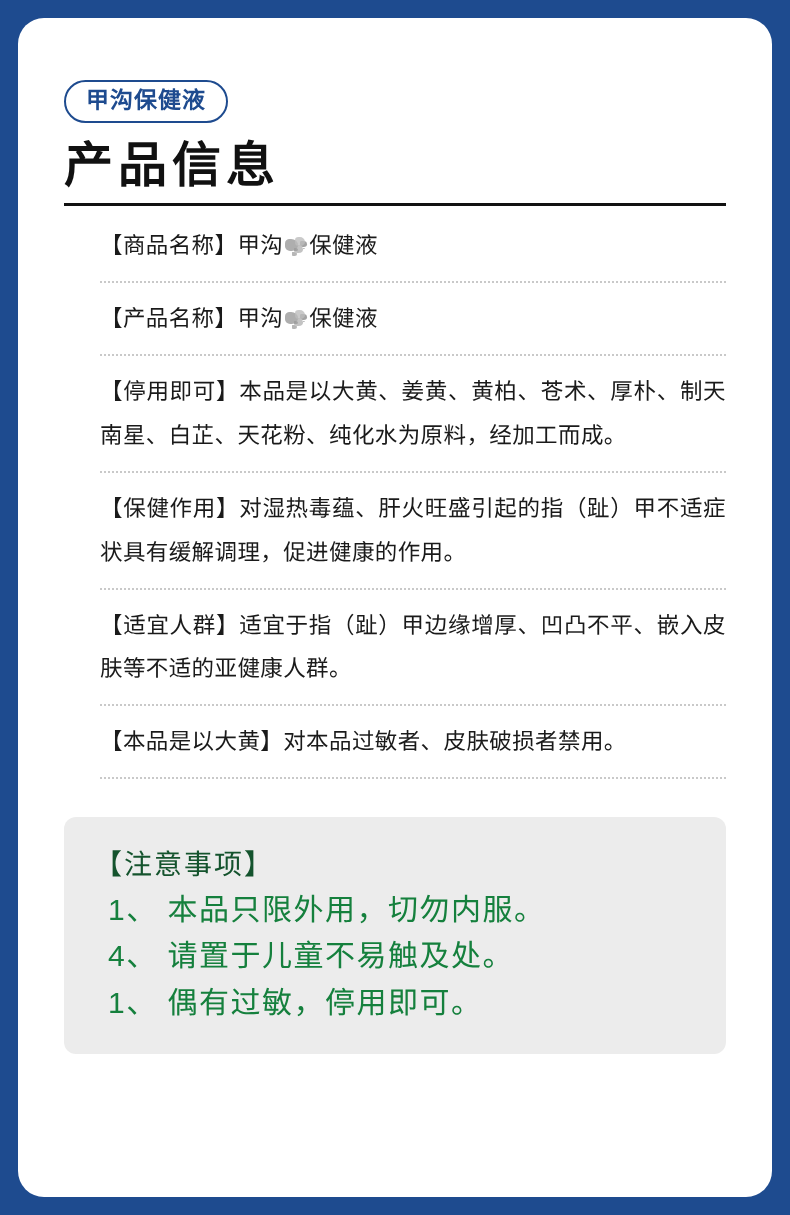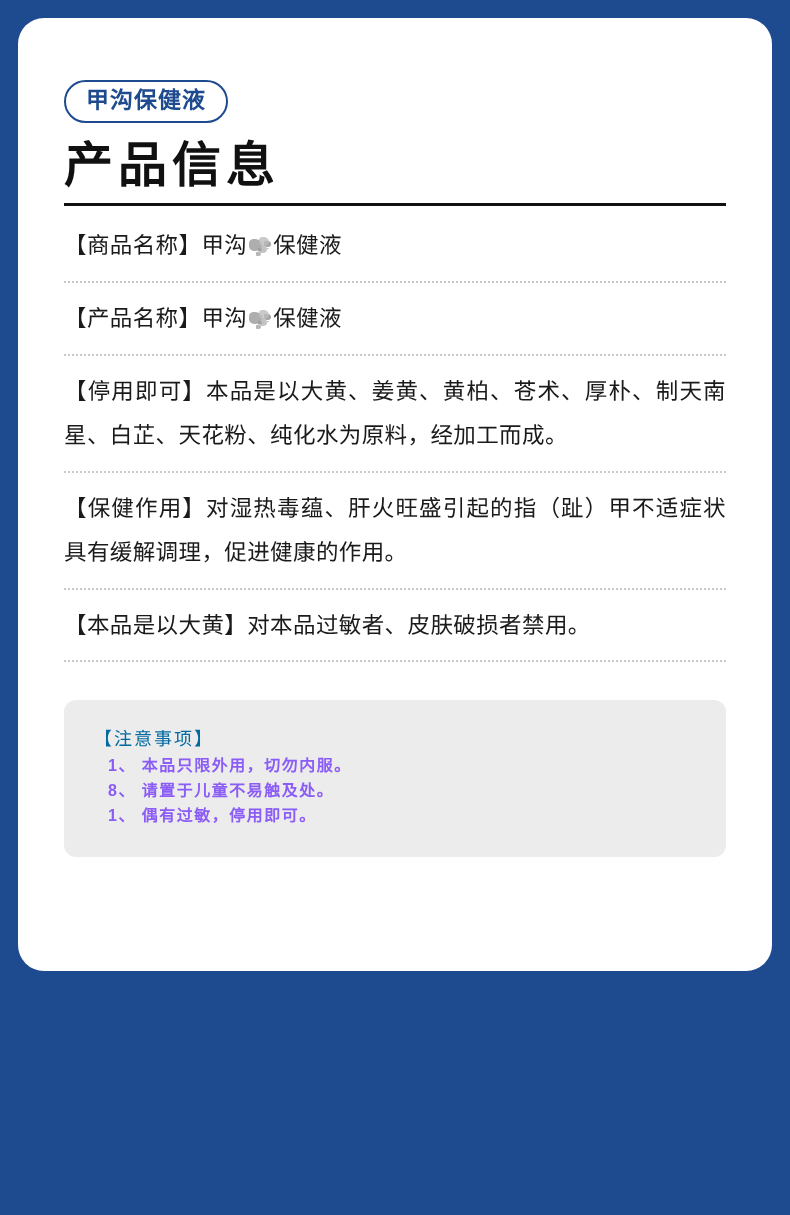--- a/index.html
+++ b/index.html
@@ -11,21 +11,21 @@
     height: 1215px;
     background: #1e4b8f;
     font-family: "Liberation Sans", "DejaVu Sans", sans-serif;
     overflow: hidden;
   }
   .poster {
     position: absolute;
     left: 18px;
     top: 18px;
     width: 754px;
-    height: 953px;
+    height: 1179px;
     background: #ffffff;
     border-radius: 26px;
     box-sizing: border-box;
     overflow: hidden;
   }
   .inner {
     padding: 62px 46px 0 46px;
   }
   .badge {
     display: inline-block;
@@ -51,20 +51,21 @@
     height: 3px;
     background: #111111;
     width: 100%;
   }
   .spec-list {
     margin-top: 4px;
   }
   .spec-row {
     border-bottom: 2px dotted #c9c9c9;
     padding: 14px 0 13px 0;
+    margin-left: 36px;
   }
   .spec-row:last-child {
     border-bottom: 2px dotted #c9c9c9;
   }
   .spec-text {
     font-size: 22.5px;
     color: #1a1a1a;
     line-height: 1.95;
     letter-spacing: 0.4px;
     text-align: justify;
@@ -96,32 +97,31 @@
     background: #bdbdbd;
     box-shadow: -4px 8px 0 -3px #9c9c9c, 4px 7px 0 -4px #adadad;
   }
   .notice {
     margin: 38px 0 0 0;
     background: #ececec;
     border-radius: 12px;
     padding: 26px 30px 28px 30px;
   }
   .notice-title {
-    font-size: 18px;
-    color: #0369a1;
+    font-size: 28px;
+    color: #14532d;
     letter-spacing: 2px;
     line-height: 1.55;
   }
   .notice-item {
-    font-size: 16px;
-    color: #8b5cf6;
+    font-size: 30px;
+    color: #15803d;
     letter-spacing: 1.5px;
     line-height: 1.55;
     padding-left: 14px;
-    font-weight: bold;
   }
 </style>
 </head>
 <body>
 
 <div class="poster">
   <div class="inner">
 
     <div class="badge">甲沟保健液</div>
 
@@ -147,31 +147,36 @@
           <span class="spec-key">【停用即可】</span><span>本品是以大黄、姜黄、黄柏、苍术、厚朴、制天南星、白芷、天花粉、纯化水为原料，经加工而成。</span>
         </div>
       </div>
 
       <div class="spec-row">
         <div class="spec-text">
           <span class="spec-key">【保健作用】</span><span>对湿热毒蕴、肝火旺盛引起的指（趾）甲不适症状具有缓解调理，促进健康的作用。</span>
         </div>
       </div>
 
+      <div class="spec-row">
+        <div class="spec-text">
+          <span class="spec-key">【适宜人群】</span><span>适宜于指（趾）甲边缘增厚、凹凸不平、嵌入皮肤等不适的亚健康人群。</span>
+        </div>
+      </div>
 
       <div class="spec-row">
         <div class="spec-text">
           <span class="spec-key">【本品是以大黄】</span><span>对本品过敏者、皮肤破损者禁用。</span>
         </div>
       </div>
 
 
     </div>
 
     <div class="notice">
       <div class="notice-title">【注意事项】</div>
       <div class="notice-item">1、 本品只限外用，切勿内服。</div>
-      <div class="notice-item">8、 请置于儿童不易触及处。</div>
+      <div class="notice-item">4、 请置于儿童不易触及处。</div>
       <div class="notice-item">1、 偶有过敏，停用即可。</div>
     </div>
 
   </div>
 </div>
 
 </body></html>

